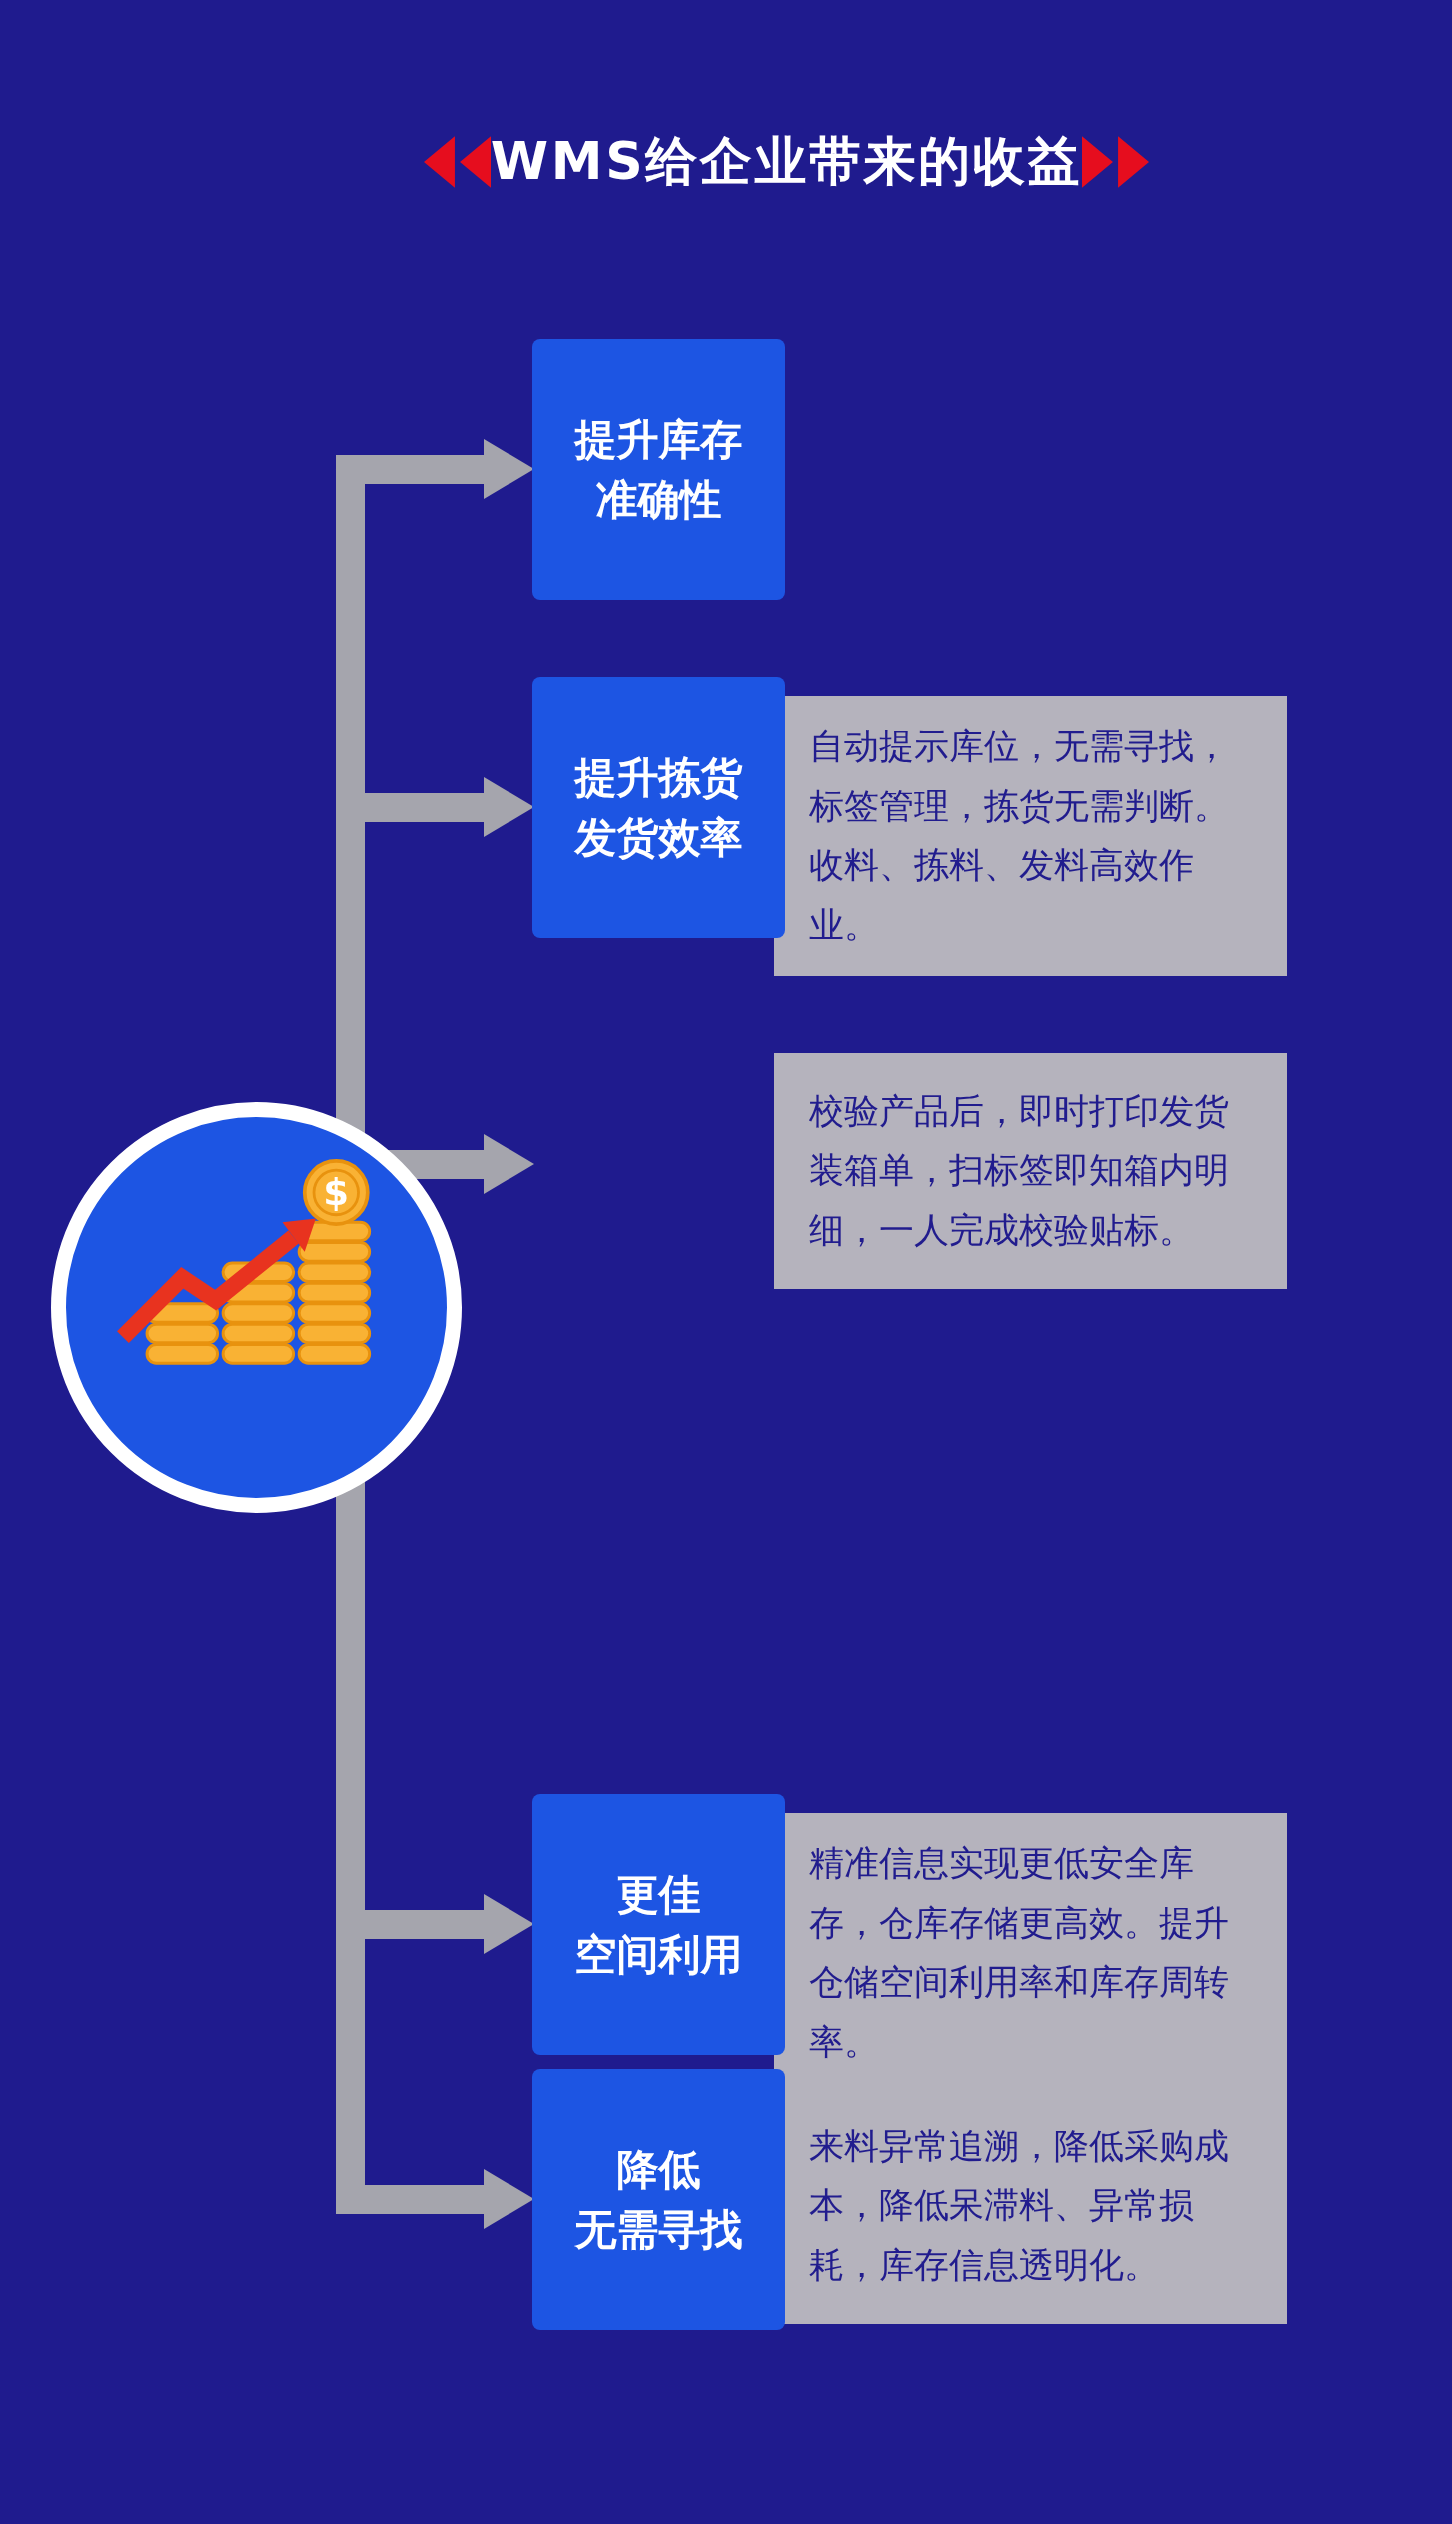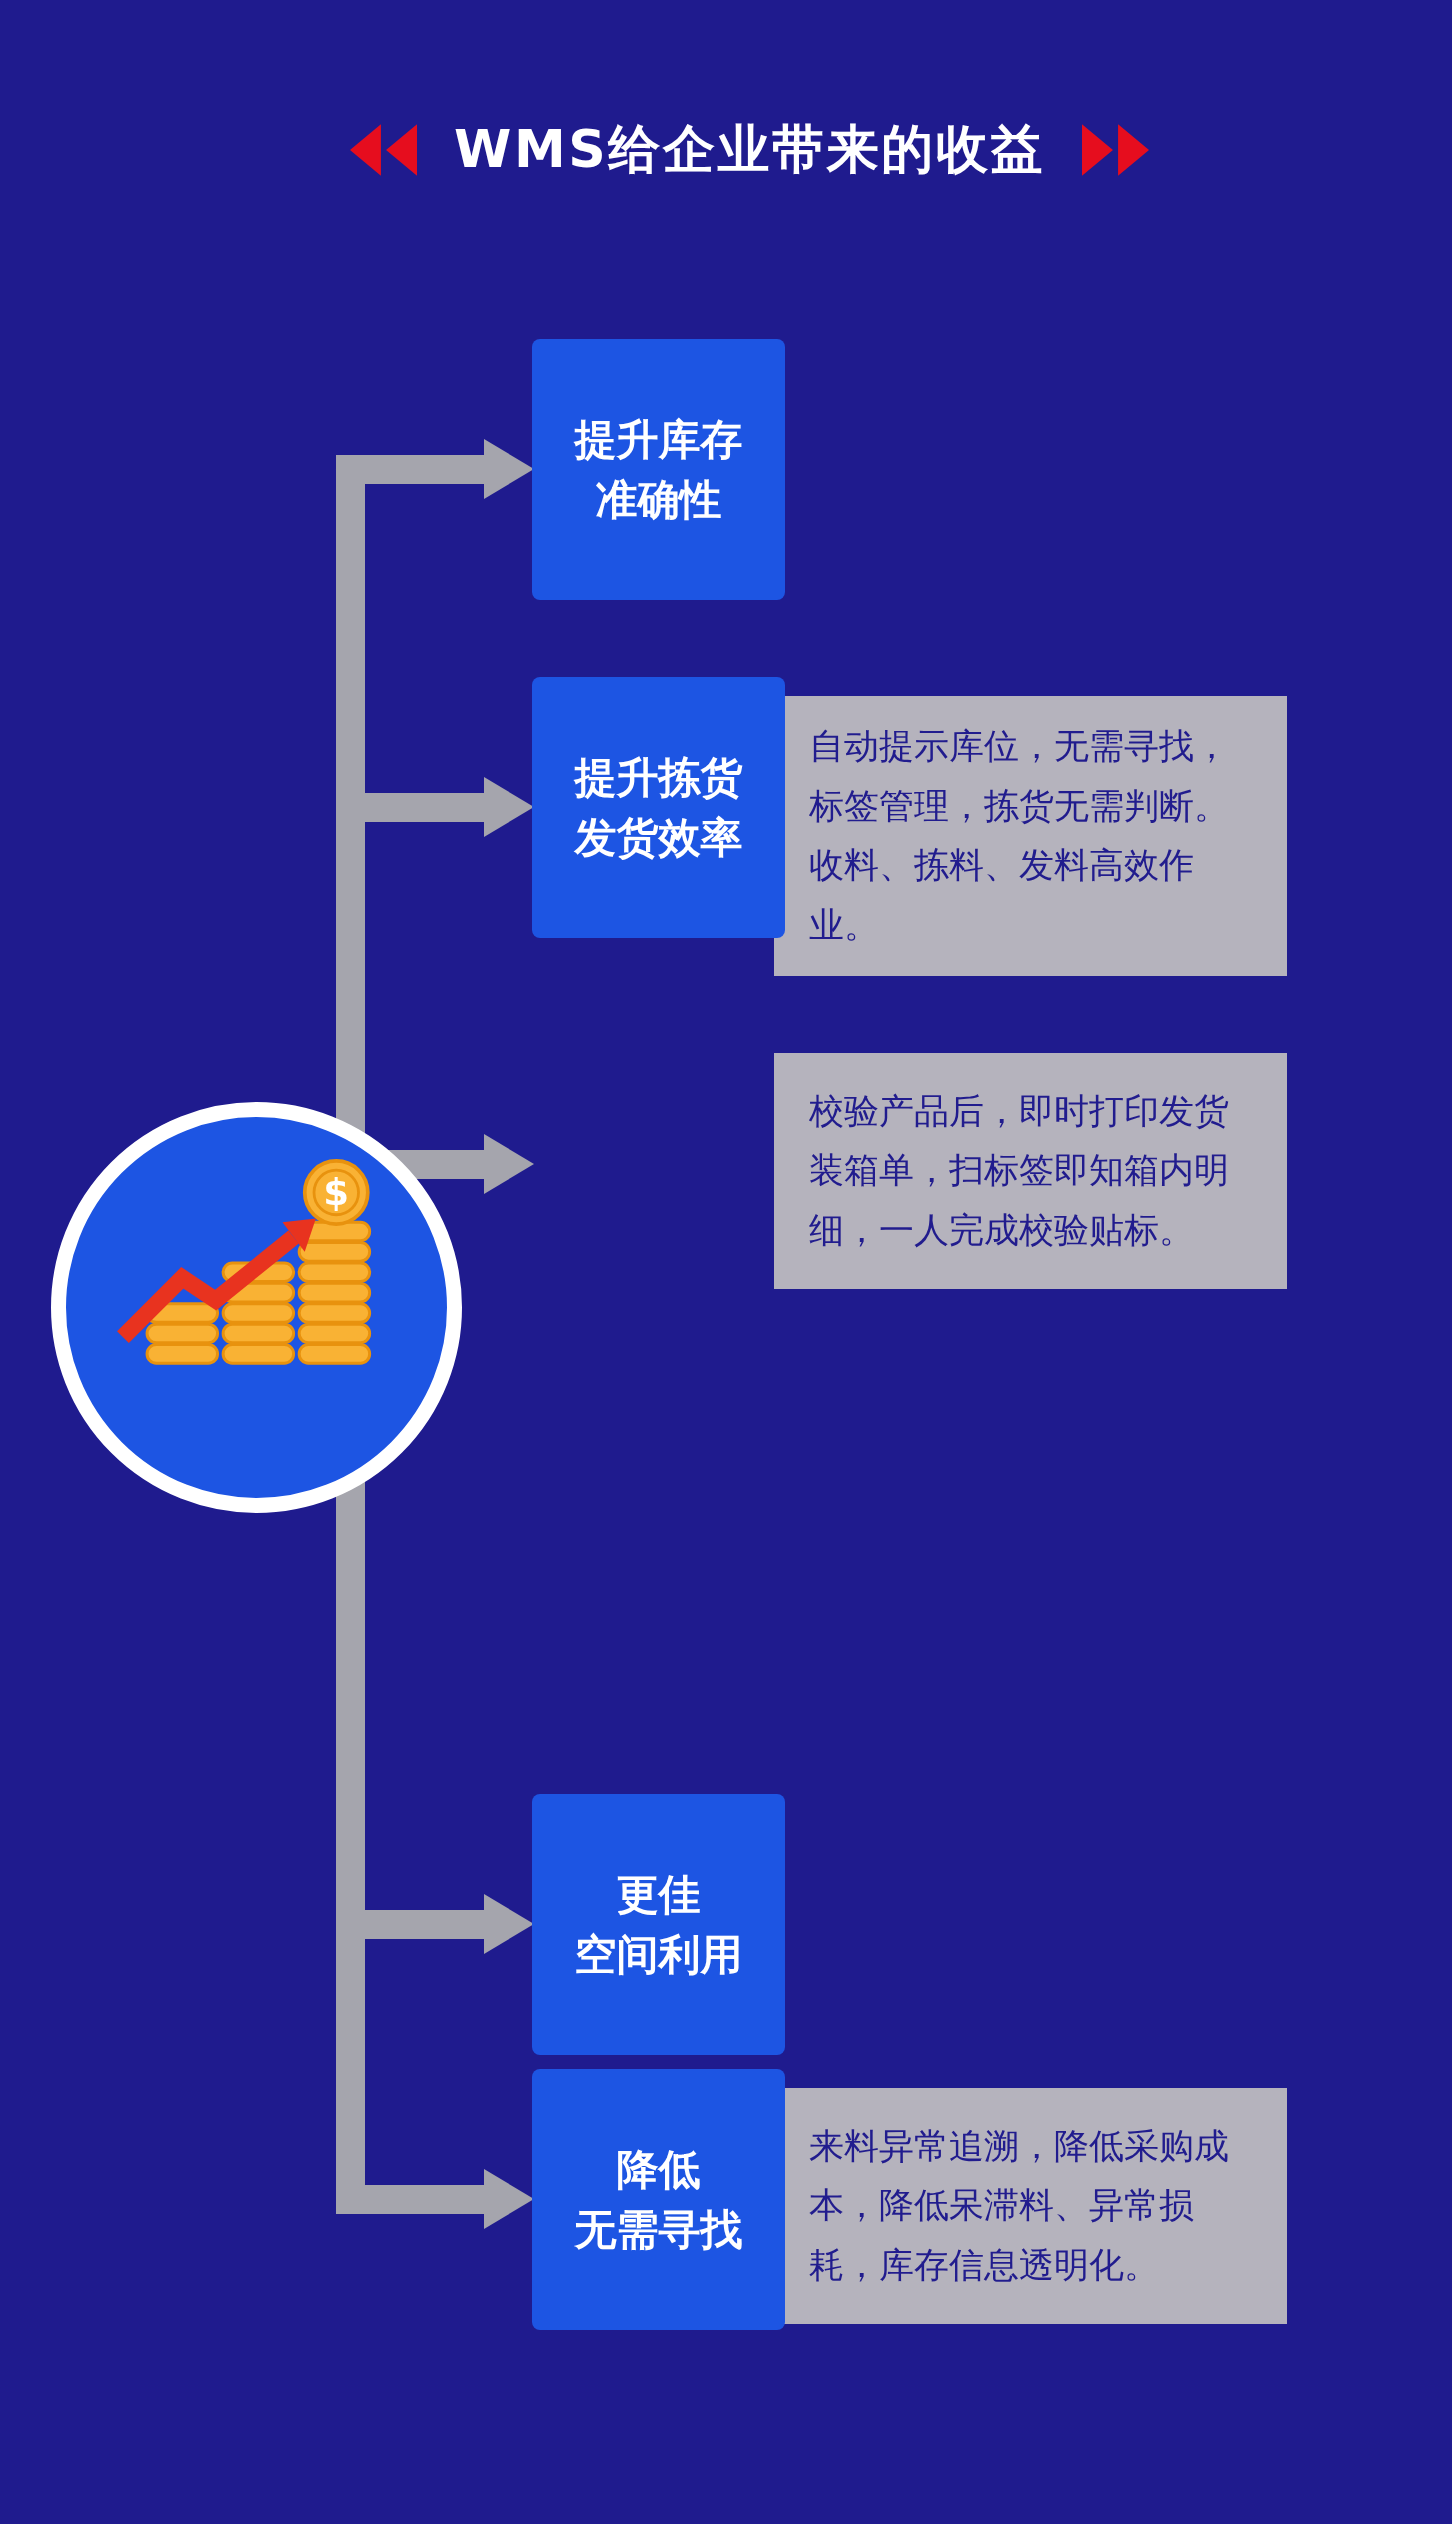--- a/index.html
+++ b/index.html
@@ -17,22 +17,22 @@
   body{
     background:var(--bg);
     font-family:"DejaVu Sans","Liberation Sans",sans-serif;
     position:relative;
     overflow:hidden;
   }
   .canvas{position:absolute;inset:0;}
 
   
   .header{
-    position:absolute;left:350px;top:110px;width:799px;height:79px;
-    display:flex;align-items:center;justify-content:space-between;
+    position:absolute;left:350px;top:122px;width:799px;height:79px;
+    display:flex;align-items:center;justify-content:flex-end;
   }
   .title{
     color:#fff;font-size:52px;font-weight:bold;letter-spacing:2.6px;white-space:nowrap;
   }
   .nav-icon{width:67px;height:52px;flex:0 0 auto;}
 
   
   .trunk{
     position:absolute;left:336px;top:455px;width:29px;height:1759px;
     background:var(--conn);border-radius:14.7px;z-index:1;
@@ -126,20 +126,23 @@
   </section>
 
 
   <section class="row r5">
     <div class="shaft"></div>
     <div class="head"></div>
     <div class="label-box">
       <span>更佳
 空间利用</span>
     </div>
+    <div class="desc-box">
+      <p>精准信息实现更低安全库存，仓库存储更高效。提升仓储空间利用率和库存周转率。</p>
+    </div>
   </section>
 
   <section class="row r6">
     <div class="shaft"></div>
     <div class="head"></div>
     <div class="label-box">
       <span>降低
 无需寻找</span>
     </div>
     <div class="desc-box">

